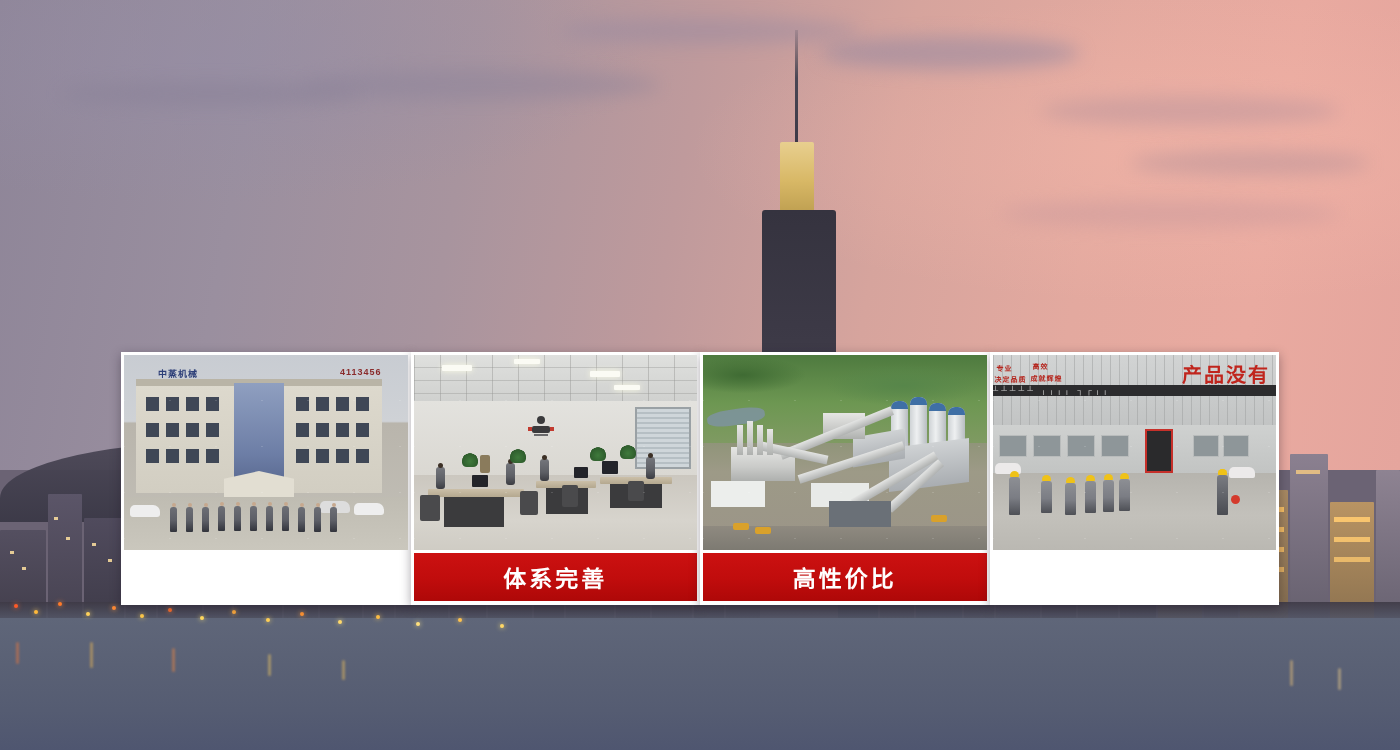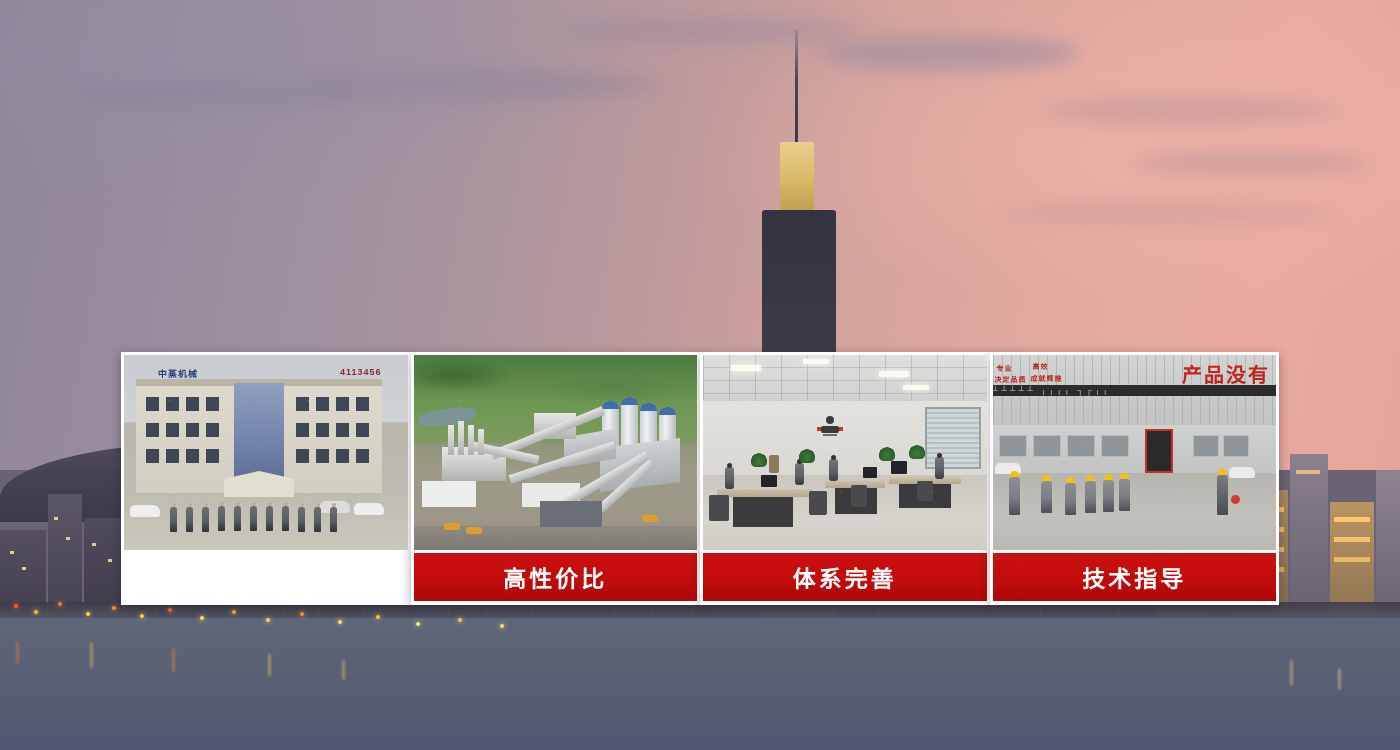--- a/index.html
+++ b/index.html
@@ -407,65 +407,20 @@
           <div class="per" style="left:174px;top:152px;"></div>
           <div class="per" style="left:190px;top:152px;"></div>
           <div class="per" style="left:206px;top:152px;"></div>
         </div>
         <div class="wm"></div>
       </div>
     </div>
 
     <div class="card">
       <div class="card-photo">
-        <div class="p2">
-          <div class="p2-field"></div>
-          <div class="p2-water"></div>
-          <div class="p2-road"></div>
-
-          <div class="p2-silo" style="left:188px;top:46px;height:46px;"></div>
-          <div class="p2-silotop" style="left:188px;top:46px;"></div>
-          <div class="p2-silo" style="left:207px;top:42px;height:50px;"></div>
-          <div class="p2-silotop" style="left:207px;top:42px;"></div>
-          <div class="p2-silo" style="left:226px;top:48px;height:44px;"></div>
-          <div class="p2-silotop" style="left:226px;top:48px;"></div>
-          <div class="p2-silo" style="left:245px;top:52px;height:40px;"></div>
-          <div class="p2-silotop" style="left:245px;top:52px;"></div>
-
-          <div class="p2-roof" style="left:186px;top:88px;width:80px;height:44px;transform:skewY(-7deg);"></div>
-          <div class="p2-roof" style="left:150px;top:78px;width:52px;height:30px;transform:skewY(-10deg);"></div>
-          <div class="p2-build" style="left:120px;top:58px;width:42px;height:26px;"></div>
-          <div class="p2-build" style="left:28px;top:92px;width:64px;height:34px;"></div>
-          <div class="p2-build" style="left:8px;top:126px;width:54px;height:26px;background:#eceeec;"></div>
-          <div class="p2-build" style="left:108px;top:128px;width:58px;height:24px;background:#e8eae8;"></div>
-
-          <div class="p2-conv" style="left:78px;top:96px;width:120px;transform:rotate(-22deg);"></div>
-          <div class="p2-conv" style="left:96px;top:120px;width:110px;transform:rotate(-18deg);"></div>
-          <div class="p2-conv" style="left:150px;top:144px;width:96px;transform:rotate(-30deg);"></div>
-          <div class="p2-conv" style="left:186px;top:150px;width:70px;transform:rotate(-42deg);"></div>
-          <div class="p2-conv" style="left:56px;top:86px;width:70px;transform:rotate(12deg);"></div>
-
-          <div class="p2-build" style="left:34px;top:70px;width:6px;height:30px;"></div>
-          <div class="p2-build" style="left:44px;top:66px;width:6px;height:34px;"></div>
-          <div class="p2-build" style="left:54px;top:70px;width:6px;height:30px;"></div>
-          <div class="p2-build" style="left:64px;top:74px;width:6px;height:26px;"></div>
-          <div class="p2-roof" style="left:126px;top:146px;width:62px;height:26px;background:#6a7077;"></div>
-          <div class="p2-truck" style="left:30px;top:168px;"></div>
-          <div class="p2-truck" style="left:52px;top:172px;"></div>
-          <div class="p2-truck" style="left:228px;top:160px;"></div>
-        </div>
-        <div class="wm"></div>
-      </div>
-      <div class="card-cap">
-        <span>高性价比</span>
-      </div>
-    </div>
-
-    <div class="card">
-      <div class="card-photo">
         <div class="p3">
           <div class="p3-ceil"></div>
           <div class="p3-ceilgrid"></div>
           <div class="p3-lamp" style="left:28px;top:10px;width:30px;height:6px;"></div>
           <div class="p3-lamp" style="left:100px;top:4px;width:26px;height:5px;"></div>
           <div class="p3-lamp" style="left:176px;top:16px;width:30px;height:6px;"></div>
           <div class="p3-lamp" style="left:200px;top:30px;width:26px;height:5px;"></div>
           <div class="p3-wall"></div>
           <div class="p3-win"></div>
           <div class="p3-art">
@@ -502,20 +457,65 @@
           <div class="p3-plant" style="left:48px;top:98px;"></div>
           <div class="p3-plant" style="left:96px;top:94px;"></div>
           <div class="p3-plant" style="left:176px;top:92px;"></div>
           <div class="p3-plant" style="left:206px;top:90px;"></div>
           <div class="p3-plant" style="left:66px;top:100px;width:10px;height:18px;background:#8a7b5c;border-radius:2px;"></div>
         </div>
         <div class="wm"></div>
       </div>
       <div class="card-cap">
         <span>体系完善</span>
+      </div>
+    </div>
+
+    <div class="card">
+      <div class="card-photo">
+        <div class="p2">
+          <div class="p2-field"></div>
+          <div class="p2-water"></div>
+          <div class="p2-road"></div>
+
+          <div class="p2-silo" style="left:188px;top:46px;height:46px;"></div>
+          <div class="p2-silotop" style="left:188px;top:46px;"></div>
+          <div class="p2-silo" style="left:207px;top:42px;height:50px;"></div>
+          <div class="p2-silotop" style="left:207px;top:42px;"></div>
+          <div class="p2-silo" style="left:226px;top:48px;height:44px;"></div>
+          <div class="p2-silotop" style="left:226px;top:48px;"></div>
+          <div class="p2-silo" style="left:245px;top:52px;height:40px;"></div>
+          <div class="p2-silotop" style="left:245px;top:52px;"></div>
+
+          <div class="p2-roof" style="left:186px;top:88px;width:80px;height:44px;transform:skewY(-7deg);"></div>
+          <div class="p2-roof" style="left:150px;top:78px;width:52px;height:30px;transform:skewY(-10deg);"></div>
+          <div class="p2-build" style="left:120px;top:58px;width:42px;height:26px;"></div>
+          <div class="p2-build" style="left:28px;top:92px;width:64px;height:34px;"></div>
+          <div class="p2-build" style="left:8px;top:126px;width:54px;height:26px;background:#eceeec;"></div>
+          <div class="p2-build" style="left:108px;top:128px;width:58px;height:24px;background:#e8eae8;"></div>
+
+          <div class="p2-conv" style="left:78px;top:96px;width:120px;transform:rotate(-22deg);"></div>
+          <div class="p2-conv" style="left:96px;top:120px;width:110px;transform:rotate(-18deg);"></div>
+          <div class="p2-conv" style="left:150px;top:144px;width:96px;transform:rotate(-30deg);"></div>
+          <div class="p2-conv" style="left:186px;top:150px;width:70px;transform:rotate(-42deg);"></div>
+          <div class="p2-conv" style="left:56px;top:86px;width:70px;transform:rotate(12deg);"></div>
+
+          <div class="p2-build" style="left:34px;top:70px;width:6px;height:30px;"></div>
+          <div class="p2-build" style="left:44px;top:66px;width:6px;height:34px;"></div>
+          <div class="p2-build" style="left:54px;top:70px;width:6px;height:30px;"></div>
+          <div class="p2-build" style="left:64px;top:74px;width:6px;height:26px;"></div>
+          <div class="p2-roof" style="left:126px;top:146px;width:62px;height:26px;background:#6a7077;"></div>
+          <div class="p2-truck" style="left:30px;top:168px;"></div>
+          <div class="p2-truck" style="left:52px;top:172px;"></div>
+          <div class="p2-truck" style="left:228px;top:160px;"></div>
+        </div>
+        <div class="wm"></div>
+      </div>
+      <div class="card-cap">
+        <span>高性价比</span>
       </div>
     </div>
 
     <div class="card">
       <div class="card-photo">
         <div class="p4">
           <div class="p4-wall"></div>
           <div class="p4-corr"></div>
           <div class="p4-bigtext">产品没有</div>
           <div class="p4-slog" style="left:4px;top:8px;">专业</div>
@@ -542,19 +542,16 @@
           <div class="wk" style="left:92px;top:126px;"></div>
           <div class="wk" style="left:110px;top:125px;"></div>
           <div class="wk" style="left:126px;top:124px;"></div>
 
           <div class="wk" style="left:224px;top:120px;height:40px;background:linear-gradient(180deg,#7a7c82,#4a4c52);"></div>
           <div class="wk" style="left:224px;top:120px;height:0;"></div>
           <div class="p4-hat" style="left:238px;top:140px;"></div>
         </div>
         <div class="wm"></div>
       </div>
-      <div class="card-cap">
-        <span>技术指导</span>
-      </div>
     </div>
 
   </div>
 </div>
 
 </body></html>

